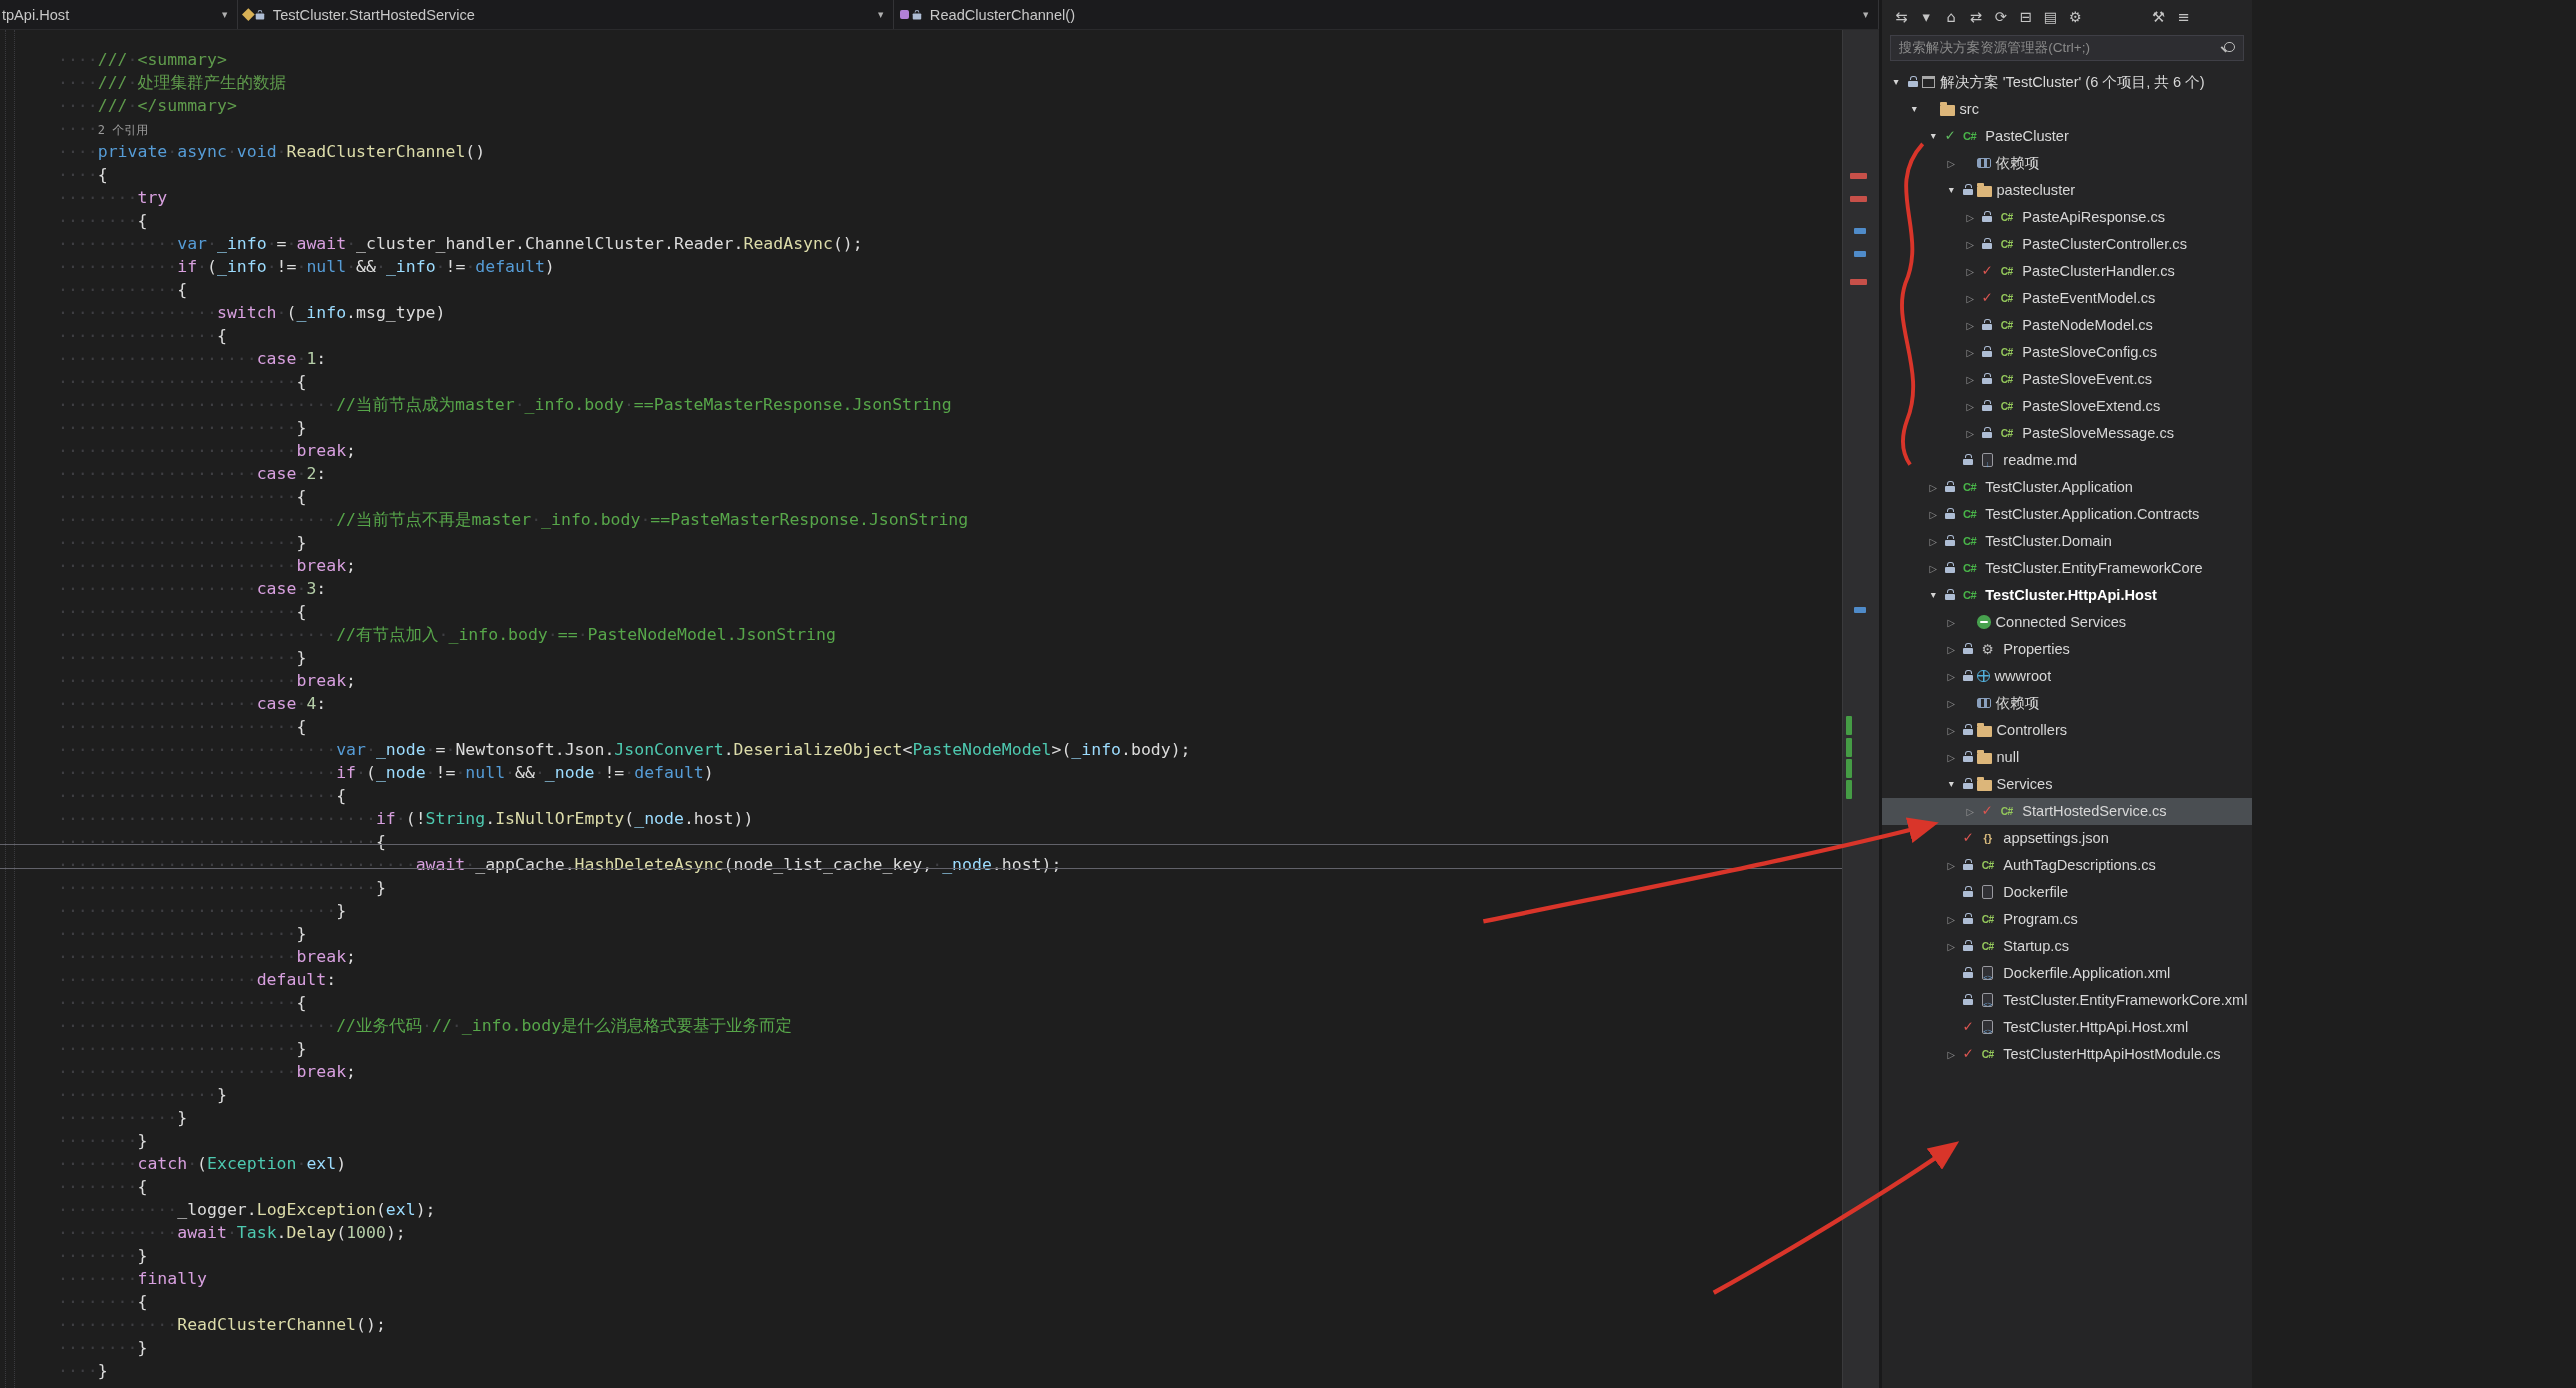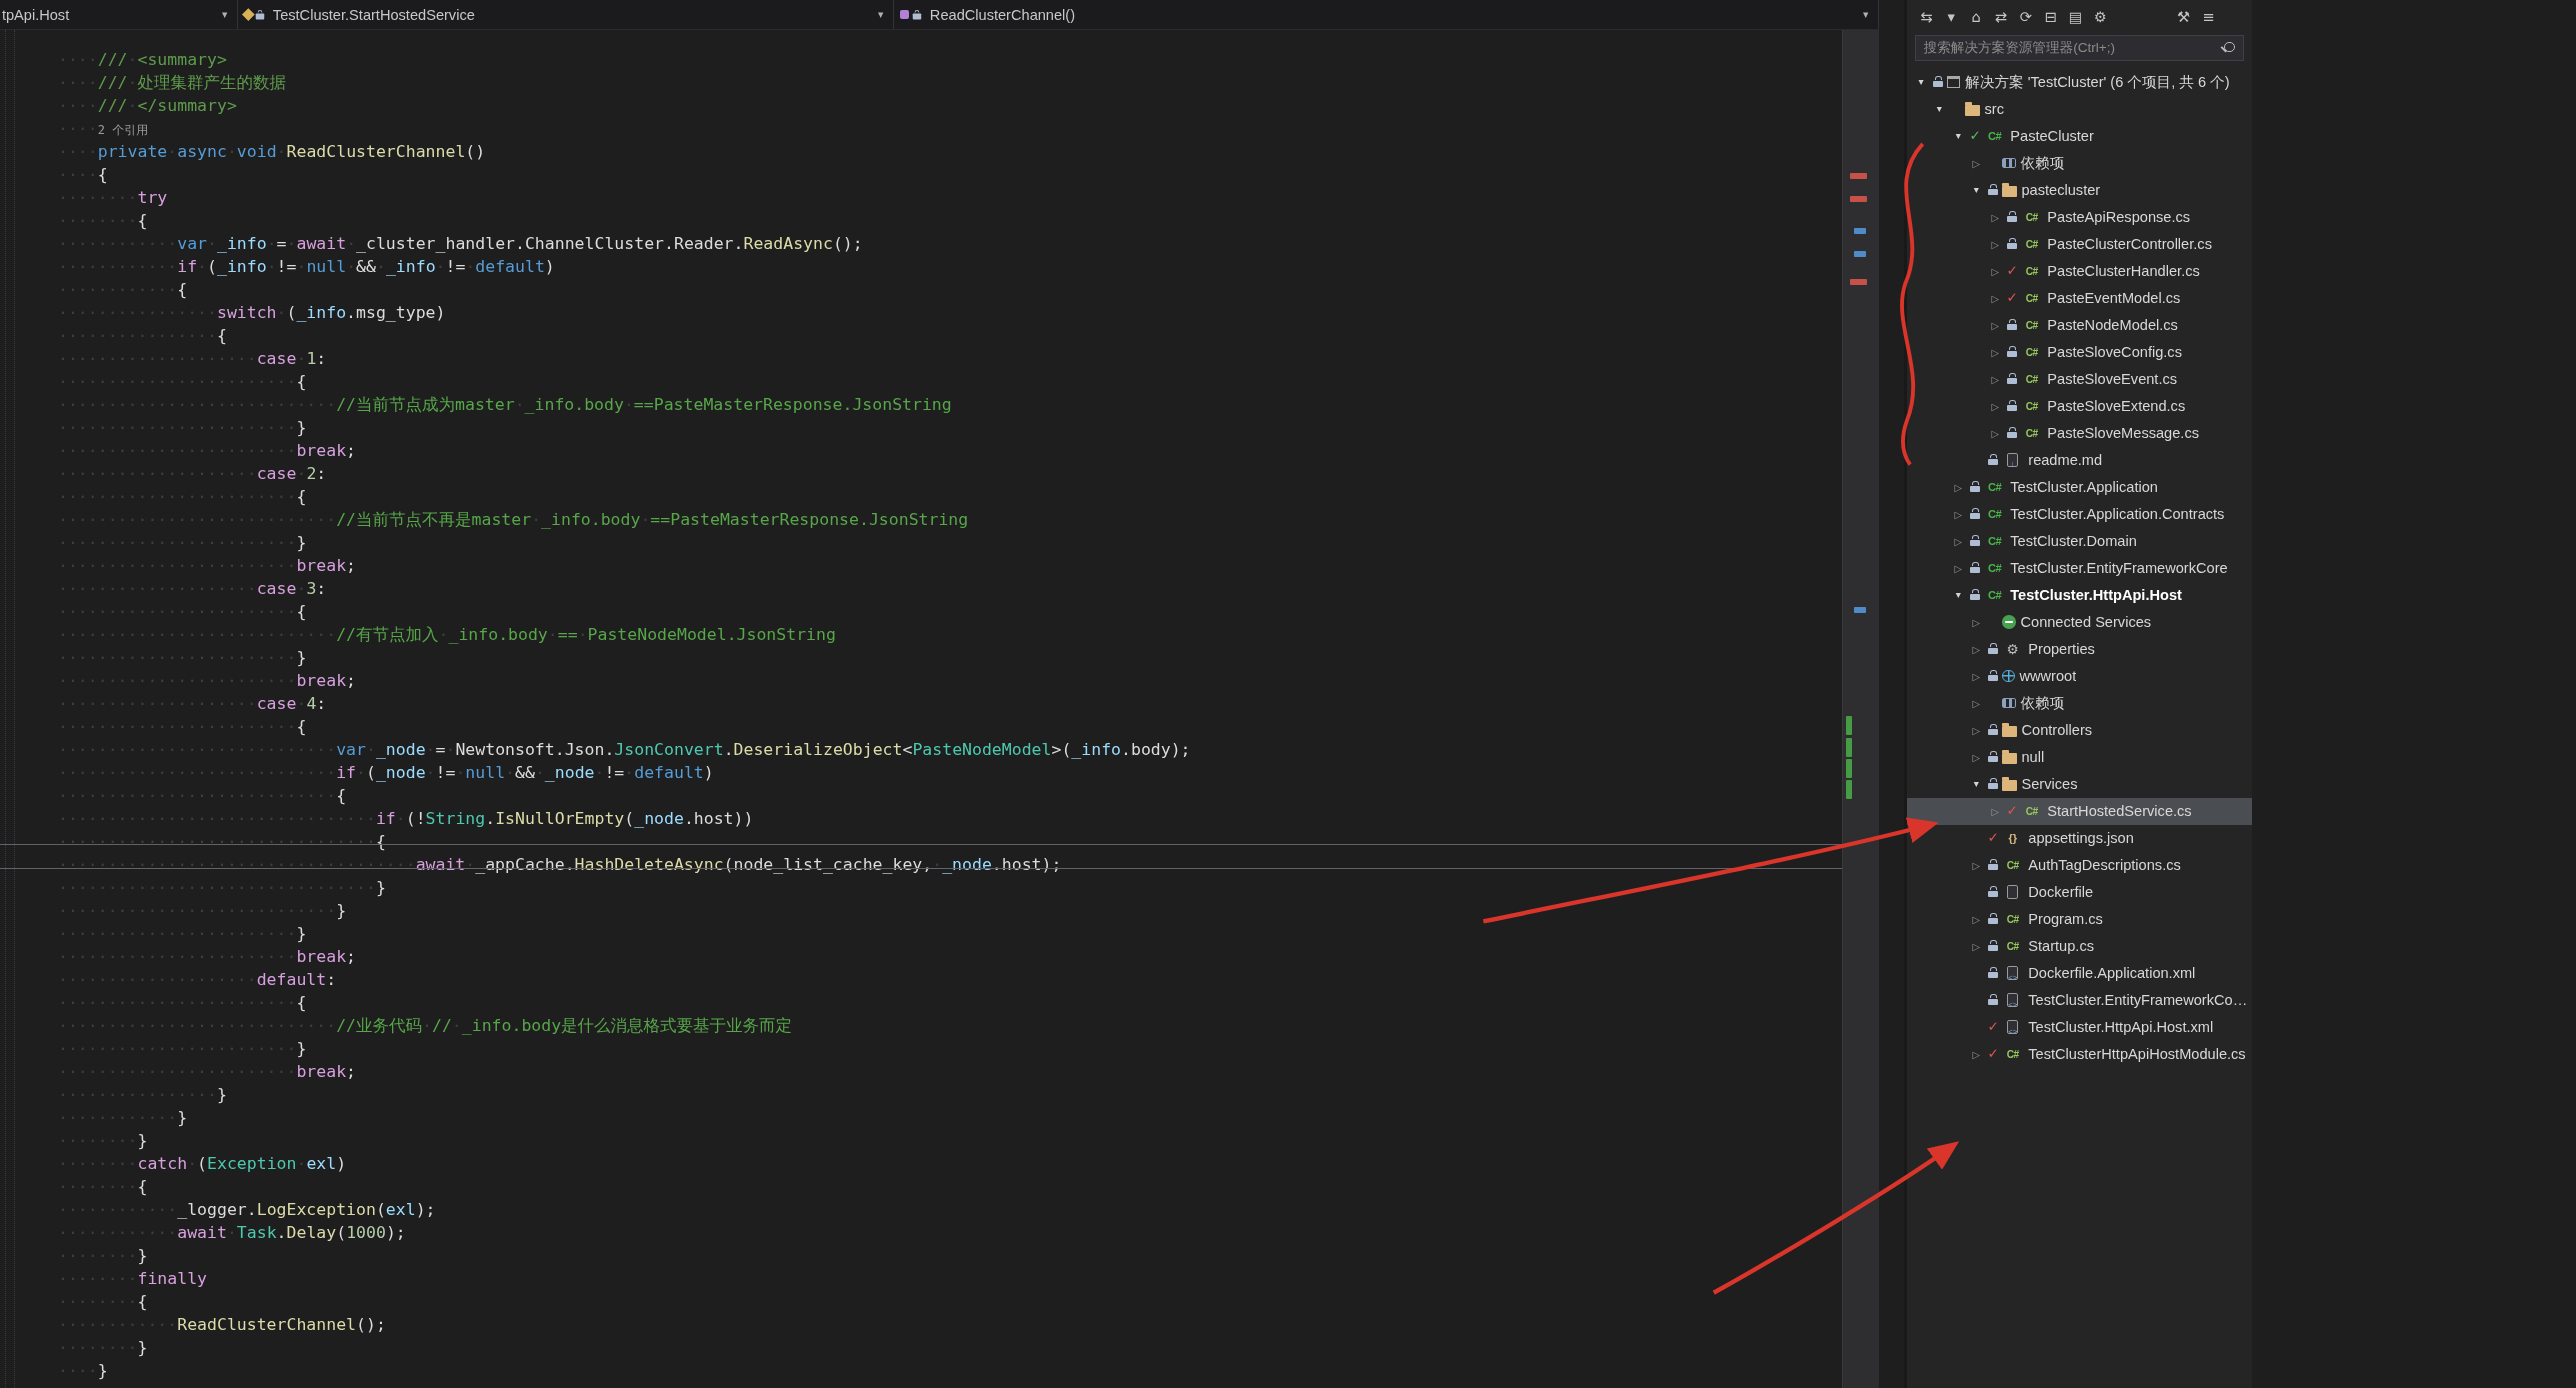--- a/index.html
+++ b/index.html
@@ -1,17 +1,17 @@
 <!DOCTYPE html>
 <html style="--tok-w: #3e3e42; --tok-d: #dcdcdc; --tok-k: #569cd6; --tok-c: #d8a0df; --tok-t: #4ec9b0; --tok-m: #dcdcaa; --tok-v: #9cdcfe; --tok-n: #b5cea8; --tok-cm: #57a64a; --tok-doc: #5f9b4c; --tok-cl: #9b9b9b; --mark-red: #c75049; --mark-blue: #4f8bc9; --mark-green: #459c45; --annot: #d9352a; --sel-bg: #4a4e52; --check-red: #d95550; --check-green: #5fb85f;"><head>
 <meta charset="utf-8">
 <style>
   html,body{margin:0;padding:0;width:2576px;height:1388px;overflow:hidden;background:#1e1e1e;
     font-family:"Liberation Sans","DejaVu Sans",sans-serif;}
-  .app{position:relative;width:2252px;height:1388px;display:flex;gap:25px;}
+  .app{position:relative;width:2252px;height:1388px;display:flex;}
 
   
   .left-col{width:1879px;flex:none;display:flex;flex-direction:column;}
   .nav-bar{height:29px;flex:none;display:flex;background:#1b1b1d;border-bottom:1px solid #2a2a2c;}
   .combo{display:flex;align-items:center;border-right:1px solid #333336;padding:0 9.7px 0 5.8px;gap:7.8px;box-sizing:border-box;cursor:default;}
   .combo-1{width:238px;padding-left:1.9px;}
   .combo-2{width:656px;}
   .combo-3{flex:1;}
   .combo-label{color:#c8c8c8;font-size:14.6px;white-space:nowrap;overflow:hidden;flex:1;}
   .chev{color:#b0b0b0;font-size:10.7px;flex:none;}

